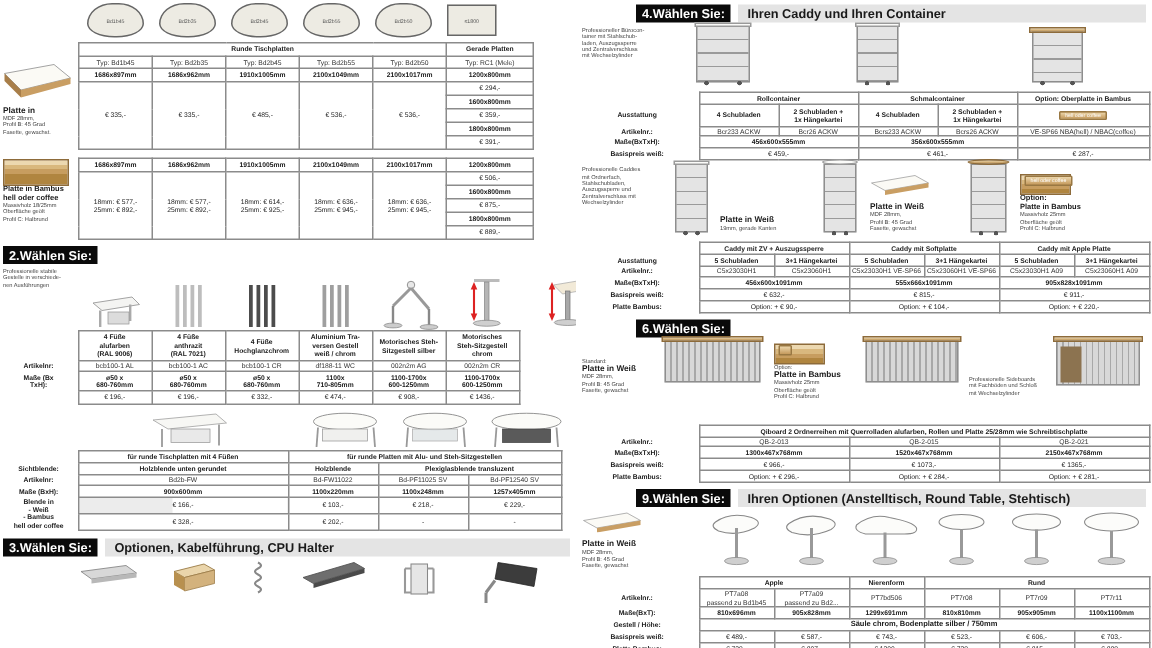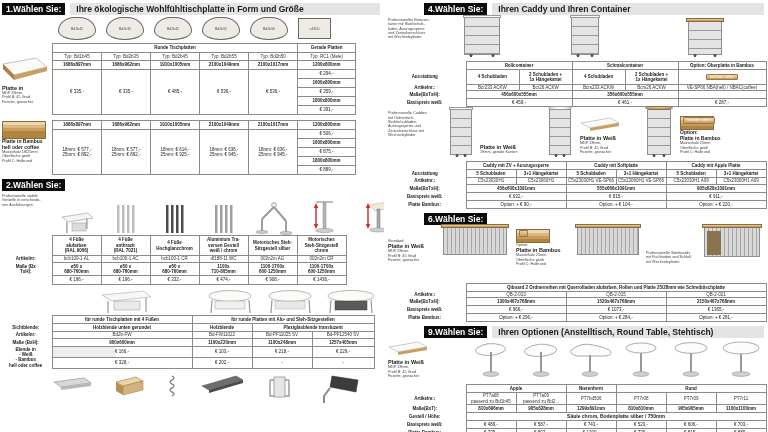--- a/index.html
+++ b/index.html
@@ -59,24 +59,20 @@
   .woodchip .chip { position: absolute; top: 0; left: 2px; }
 </style>
 </head>
 <body>
 
 <div class="page">
 
   <div class="col">
 
     <div>
-      <div class="sec-head">
-        <span class="sec-num">1.Wählen Sie:</span>
-        <span class="sec-title">Ihre ökologische Wohlfühltischplatte in Form und Größe</span>
-      </div>
       <div class="shape-row">
         <div class="bean">
             <span>Bd1b45</span>
           </div>
         <div class="bean">
             <span>Bd2b35</span>
           </div>
         <div class="bean">
             <span>Bd2b45</span>
           </div>
@@ -438,20 +434,24 @@
           <td class="price" style="background:linear-gradient(90deg,#e3c astray 0,#fff 0)"><span>€ 328,-</span></td>
           <td class="price">€ 202,-</td>
           <td class="price">-</td>
           <td class="price">-</td>
             </tr>
       </tbody>
         </table>
     </div>
 
     <div style="margin-top:5px;">
+      <div class="sec-head">
+        <span class="sec-num">3.Wählen Sie:</span>
+        <span class="sec-title">Optionen, Kabelführung, CPU Halter</span>
+      </div>
       <div class="imgrow" style="padding-left:52px; gap:22px; align-items:flex-start;">
         <svg width="40" height="20">
             <polygon points="2,8 32,4 39,9 9,13" fill="#d8d8d8" stroke="#888" stroke-width="0.6"></polygon>
             <polygon points="9,13 39,9 39,12 9,16" fill="#b8b8b8"></polygon>
           </svg>
         <svg width="30" height="22">
             <polygon points="2,8 22,3 29,7 9,12" fill="#ead5ab" stroke="#9a7a45" stroke-width="0.6"></polygon>
             <polygon points="9,12 29,7 29,16 9,21" fill="#d3b27d" stroke="#9a7a45" stroke-width="0.5"></polygon>
             <polygon points="2,8 9,12 9,21 2,17" fill="#b8904f"></polygon>
           </svg>

